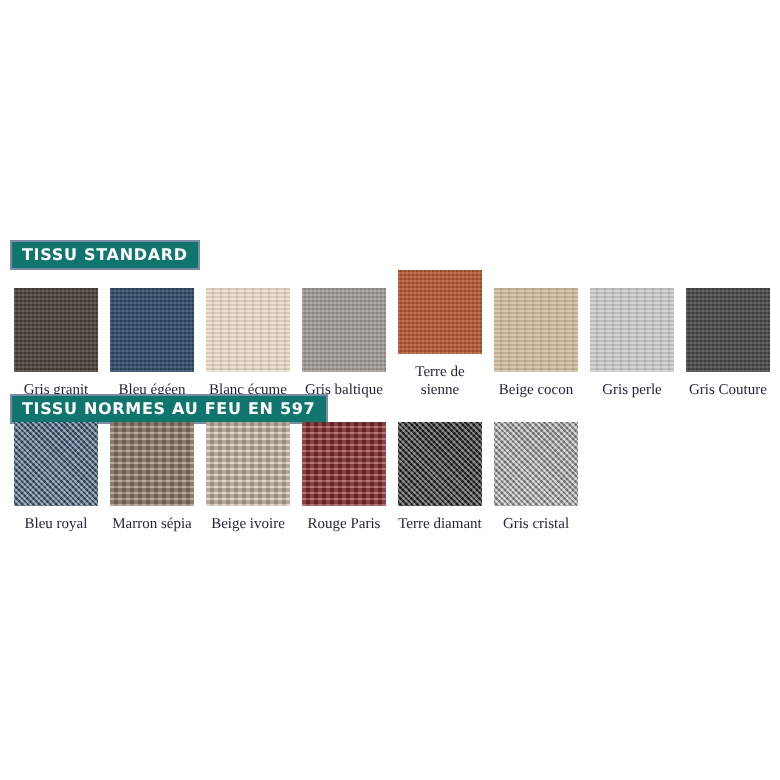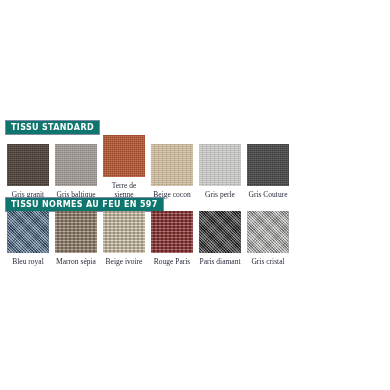--- a/index.html
+++ b/index.html
@@ -112,20 +112,28 @@
 <div id="page">
 
   <div id="banner-standard" class="banner">TISSU STANDARD</div>
 
   <div id="row-standard" class="row">
       <div class="cell">
         <div class="swatch" style="background-color: rgb(74, 64, 56);"></div>
         <div class="caption">Gris granit</div>
       </div>
       <div class="cell">
+        <div class="swatch" style="background-color: rgb(45, 74, 102);"></div>
+        <div class="caption">Bleu égéen</div>
+      </div>
+      <div class="cell">
+        <div class="swatch linen" style="background-color: rgb(228, 215, 192);"></div>
+        <div class="caption">Blanc écume</div>
+      </div>
+      <div class="cell">
         <div class="swatch" style="background-color: rgb(164, 157, 153);"></div>
         <div class="caption">Gris baltique</div>
       </div>
       <div class="cell">
         <div class="swatch" style="background-color: rgb(181, 87, 47);"></div>
         <div class="caption">Terre de sienne</div>
       </div>
       <div class="cell">
         <div class="swatch linen" style="background-color: rgb(203, 183, 151);"></div>
         <div class="caption">Beige cocon</div>
@@ -154,21 +162,21 @@
       <div class="cell">
         <div class="swatch weave" style="background-color: rgb(212, 198, 173);"></div>
         <div class="caption">Beige ivoire</div>
       </div>
       <div class="cell">
         <div class="swatch weave" style="background-color: rgb(142, 50, 48);"></div>
         <div class="caption">Rouge Paris</div>
       </div>
       <div class="cell">
         <div class="swatch speck" style="background-color: rgb(42, 42, 44);"></div>
-        <div class="caption">Paris diamant</div>
+        <div class="caption">Terre diamant</div>
       </div>
       <div class="cell">
         <div class="swatch speck" style="background-color: rgb(188, 188, 186);"></div>
         <div class="caption">Gris cristal</div>
       </div>
     </div>
 
 </div>
 
 </body></html>

